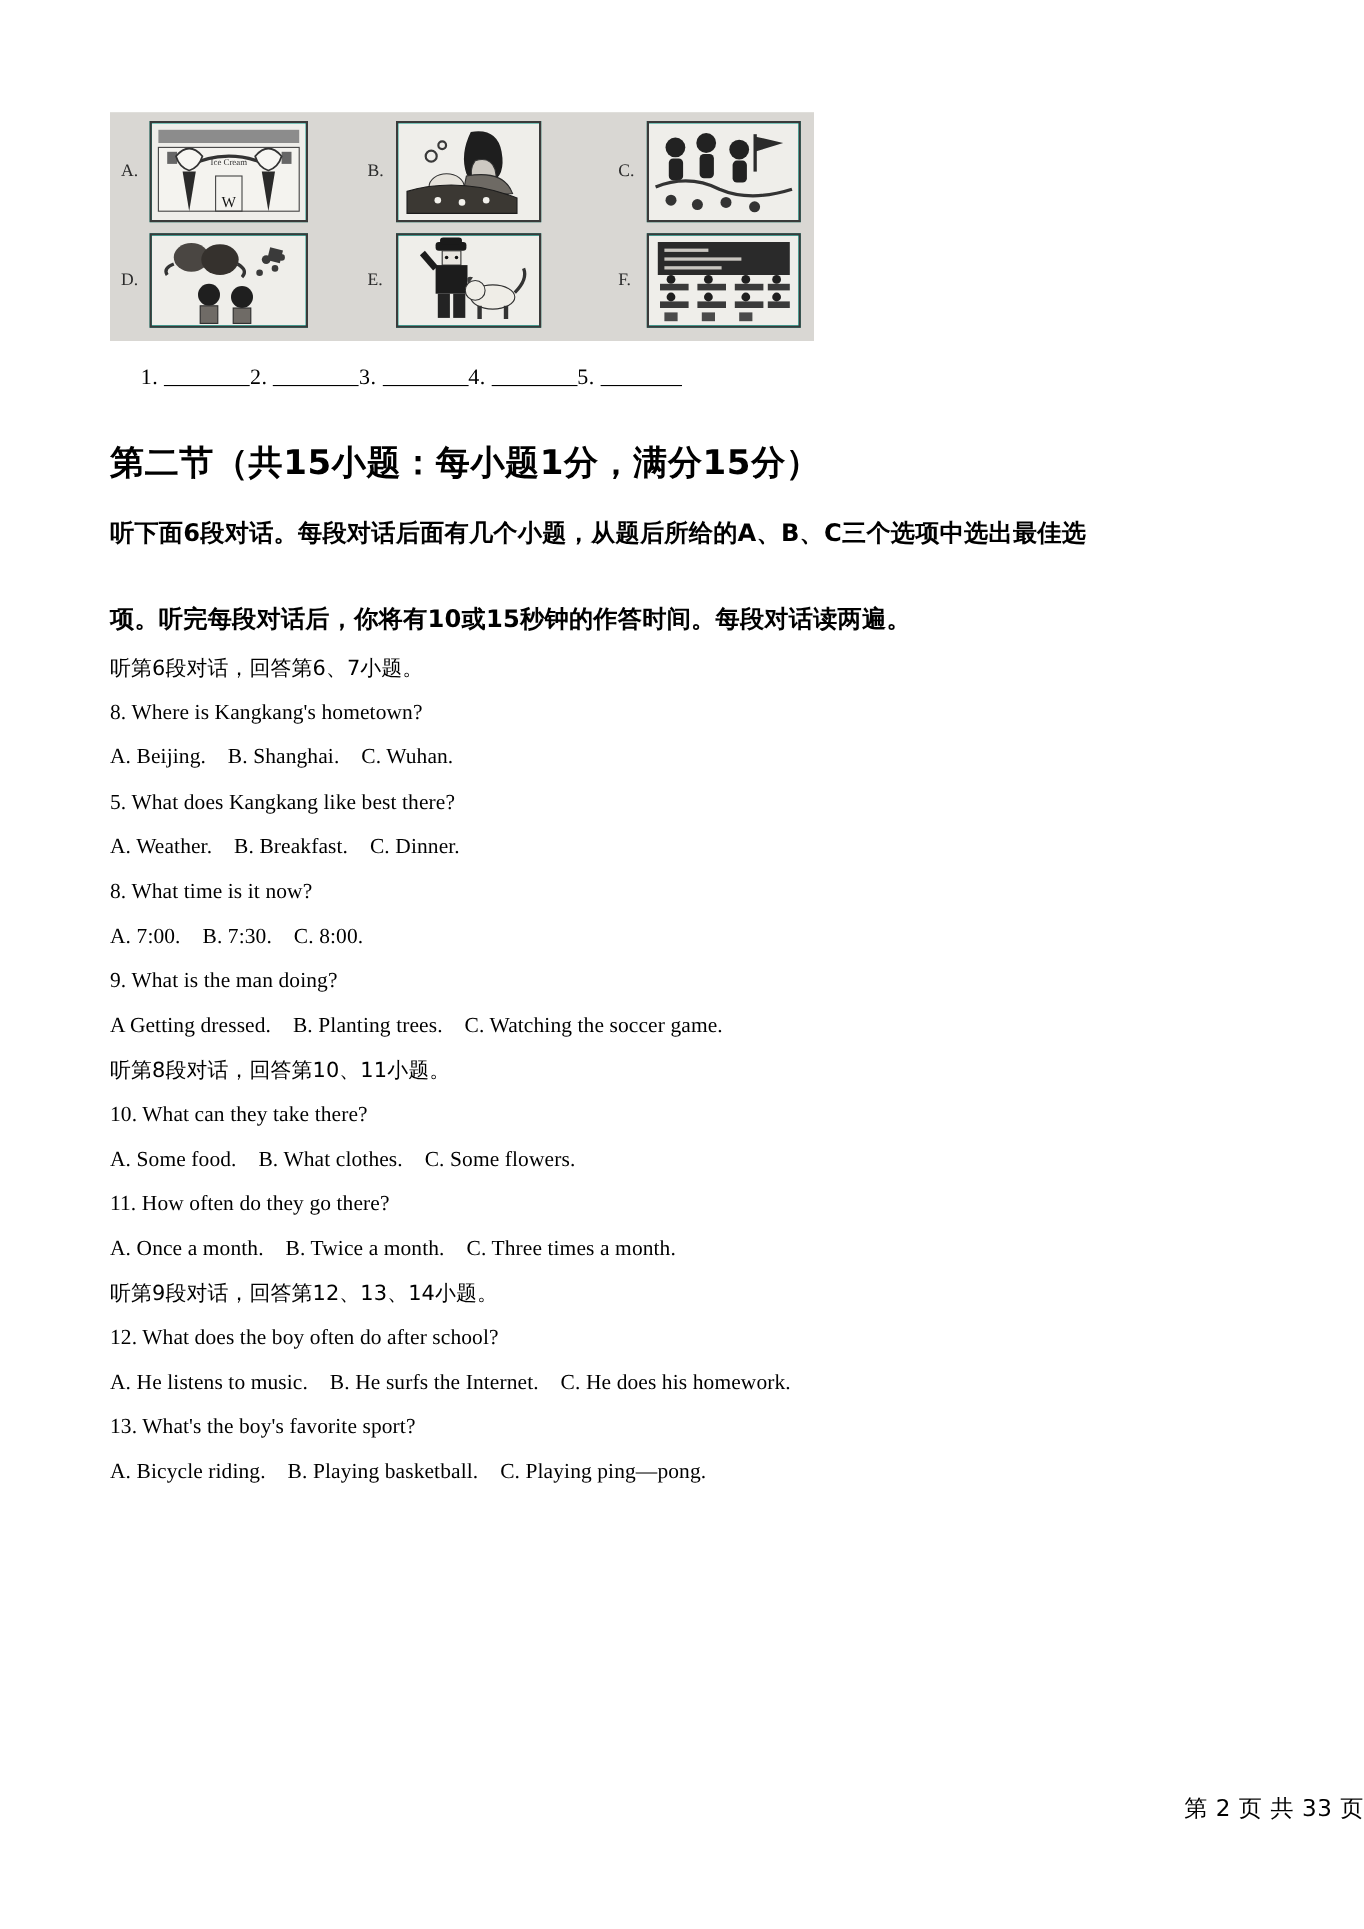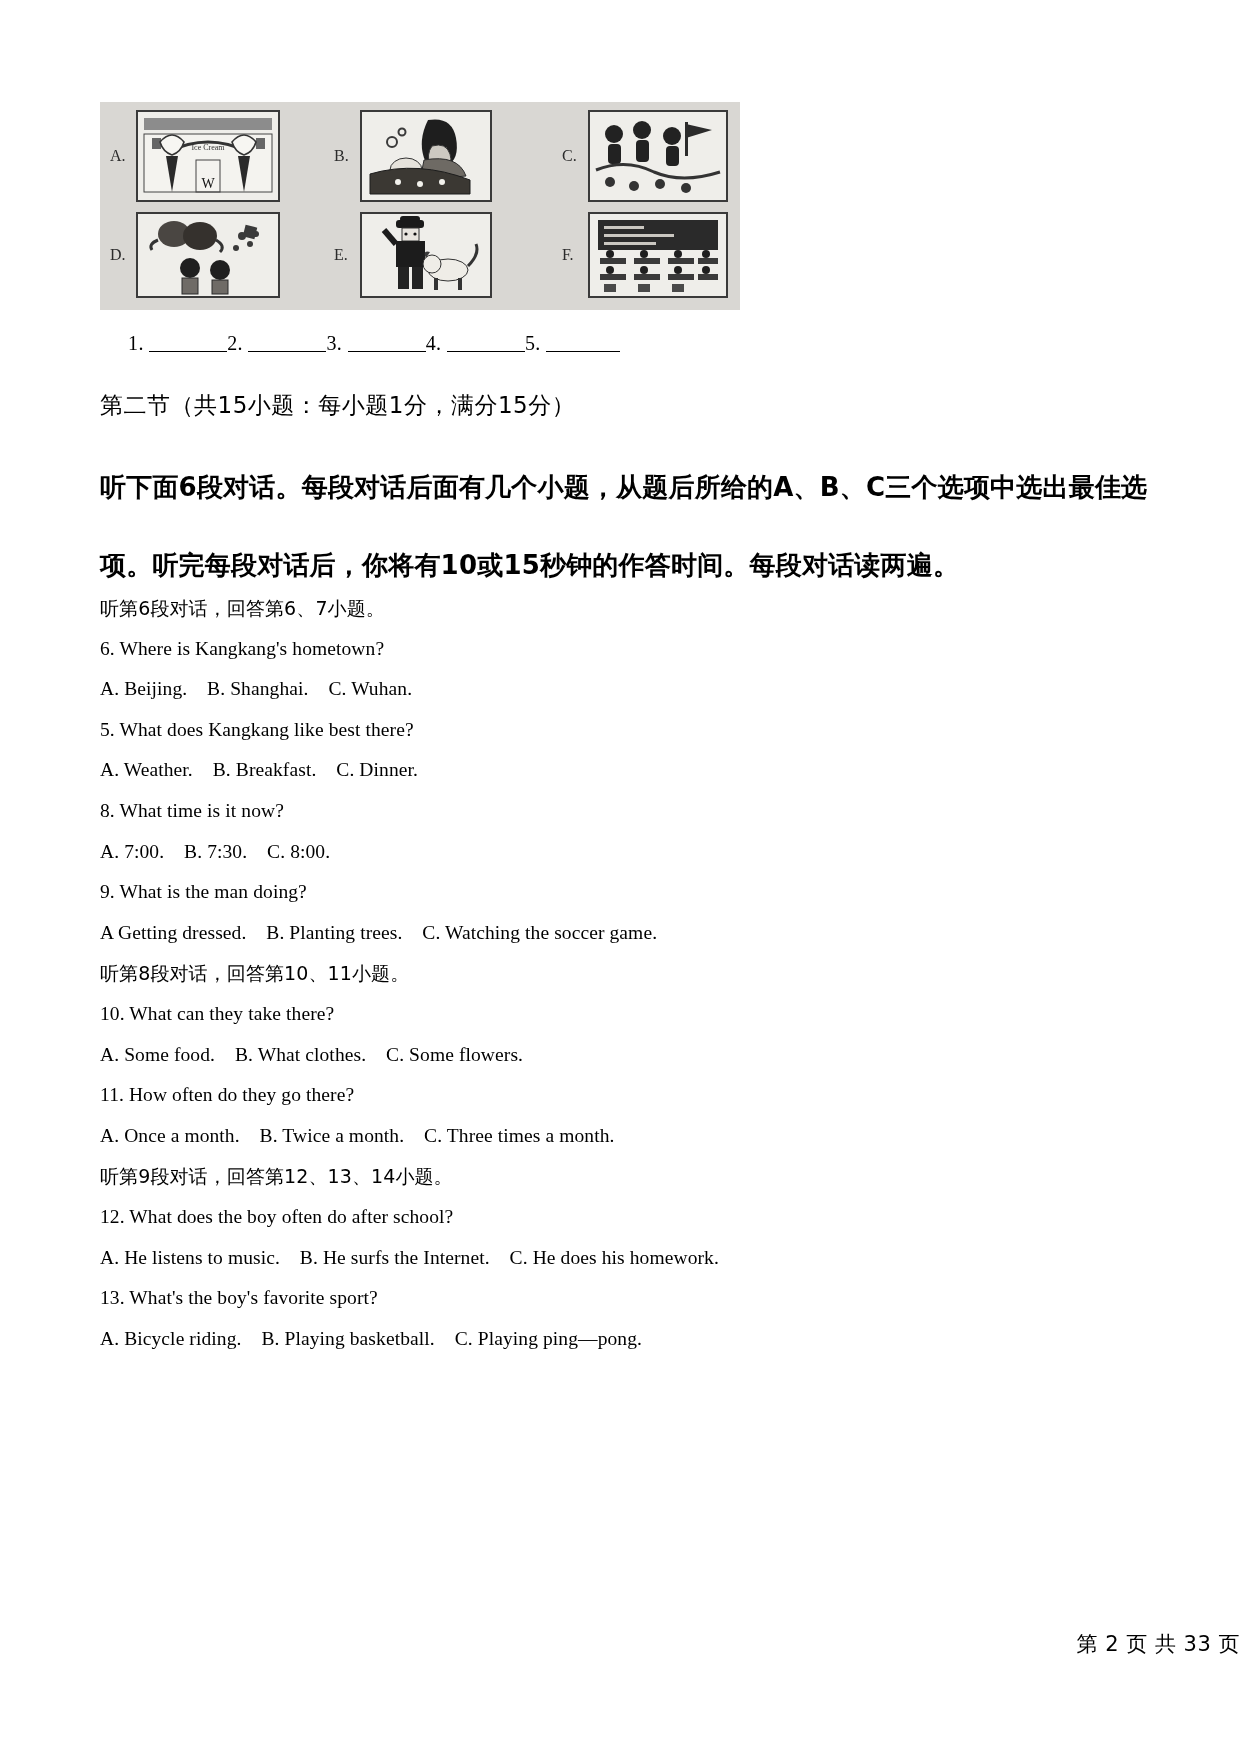--- a/index.html
+++ b/index.html
@@ -80,33 +80,33 @@
     display: inline-block;
     border-bottom: 1.6px solid #000;
     width: 78px;
     vertical-align: -2px;
   }
   .blank.short { width: 74px; }
 
   .sec-heading {
     position: absolute;
     left: 100px;
-    top: 390px;
-    font-size: 23px;
-    font-weight: normal;
+    top: 400px;
+    font-size: 31px;
+    font-weight: bold;
     font-family: "DejaVu Sans", "Liberation Sans", sans-serif;
     letter-spacing: 0.5px;
     white-space: nowrap;
   }
 
   .instr {
     position: absolute;
     left: 100px;
     width: 1046px;
-    font-size: 26px;
+    font-size: 22px;
     font-weight: bold;
     font-family: "DejaVu Sans", "Liberation Sans", sans-serif;
     letter-spacing: 0.2px;
     white-space: nowrap;
   }
   .instr-1 { top: 470px; }
   .instr-2 { top: 548px; }
 
   .q-list {
     position: absolute;
@@ -306,21 +306,21 @@
 
   <div class="answer-line"><span>1.</span> <span class="blank"></span><span>2.</span> <span class="blank"></span><span>3.</span> <span class="blank"></span><span>4.</span> <span class="blank"></span><span>5.</span> <span class="blank short"></span></div>
 
   <div class="sec-heading">第二节（共15小题：每小题1分，满分15分）</div>
 
   <div class="instr instr-1">听下面6段对话。每段对话后面有几个小题，从题后所给的A、B、C三个选项中选出最佳选</div>
   <div class="instr instr-2">项。听完每段对话后，你将有10或15秒钟的作答时间。每段对话读两遍。</div>
 
   <div class="q-list">
     <div class="q-line cn">听第6段对话，回答第6、7小题。</div>
-    <div class="q-line">6. Where is Kangkang's hometown?</div>
+    <div class="q-line">8. Where is Kangkang's hometown?</div>
     <div class="q-line">A. Beijing.    B. Shanghai.    C. Wuhan.</div>
     <div class="q-line">5. What does Kangkang like best there?</div>
     <div class="q-line">A. Weather.    B. Breakfast.    C. Dinner.</div>
     <div class="q-line">8. What time is it now?</div>
     <div class="q-line">A. 7:00.    B. 7:30.    C. 8:00.</div>
     <div class="q-line">9. What is the man doing?</div>
     <div class="q-line">A Getting dressed.    B. Planting trees.    C. Watching the soccer game.</div>
     <div class="q-line cn">听第8段对话，回答第10、11小题。</div>
     <div class="q-line">10. What can they take there?</div>
     <div class="q-line">A. Some food.    B. What clothes.    C. Some flowers.</div>

